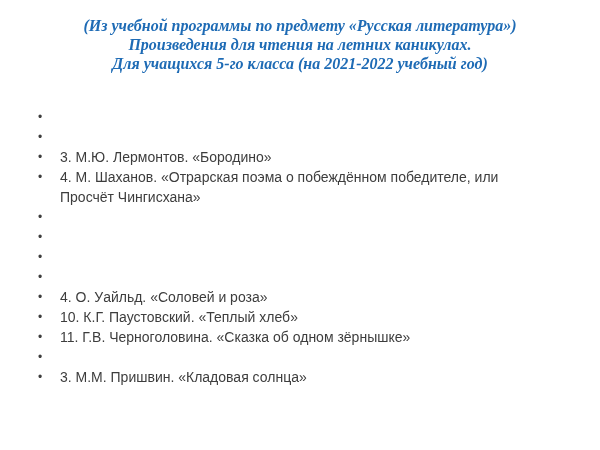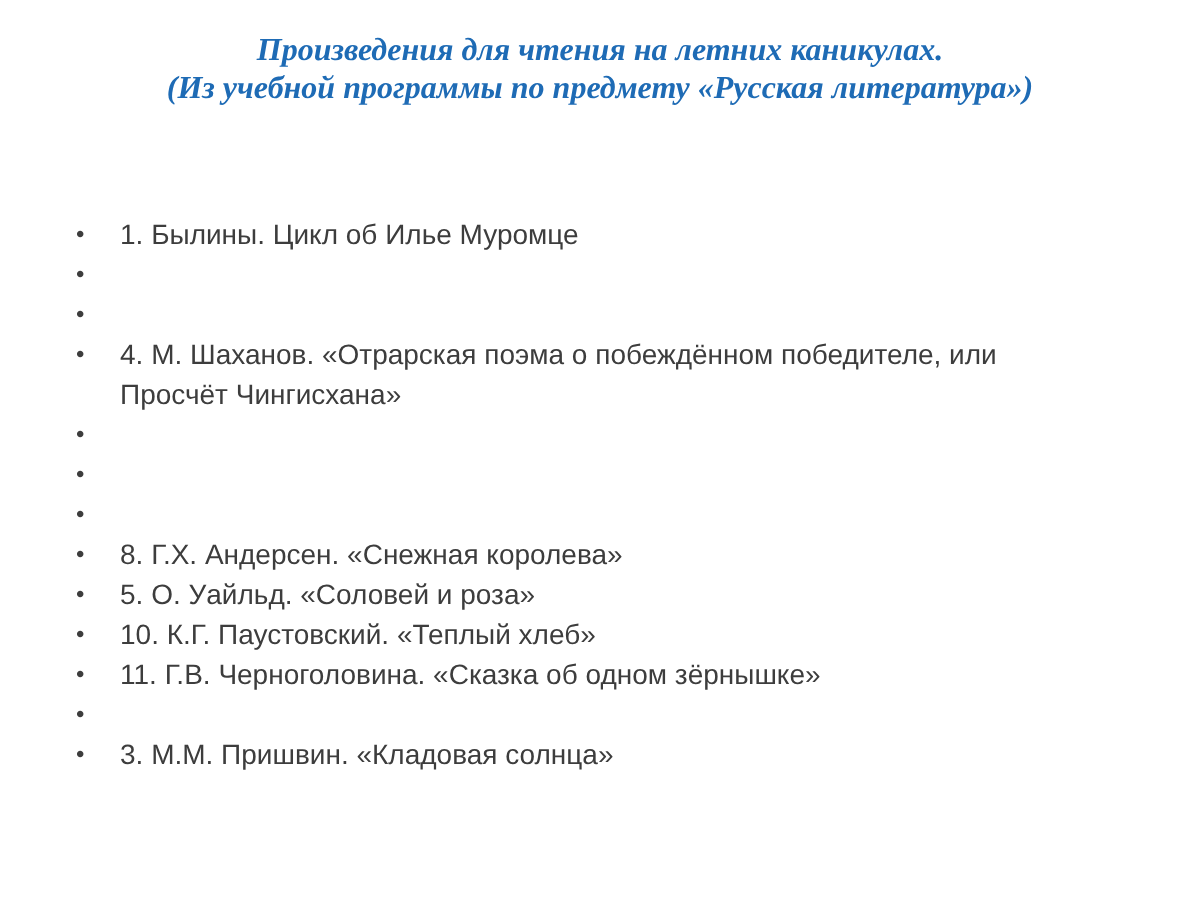--- a/index.html
+++ b/index.html
@@ -52,55 +52,55 @@
     display: block;
     max-width: 480px;
   }
 </style>
 </head>
 <body>
 
 <div class="slide">
 
   <div class="title-block">
+    <div>(Из учебной программы по предмету «Русская литература»)</div>
     <div>Произведения для чтения на летних каникулах.</div>
-    <div>(Из учебной программы по предмету «Русская литература»)</div>
+    <div>Для учащихся 5-го класса (на 2021-2022 учебный год)</div>
   </div>
 
   <ul class="reading-list">
     <li>
       <span class="bullet">•</span>
-      <span class="text">1. Былины. Цикл об Илье Муромце</span>
     </li>
     <li>
       <span class="bullet">•</span>
     </li>
     <li>
       <span class="bullet">•</span>
+      <span class="text">3. М.Ю. Лермонтов. «Бородино»</span>
     </li>
     <li>
       <span class="bullet">•</span>
       <span class="text">4. М. Шаханов. «Отрарская поэма о побеждённом победителе, или Просчёт Чингисхана»</span>
     </li>
     <li>
       <span class="bullet">•</span>
     </li>
     <li>
       <span class="bullet">•</span>
     </li>
     <li>
       <span class="bullet">•</span>
     </li>
     <li>
       <span class="bullet">•</span>
-      <span class="text">8. Г.Х. Андерсен. «Снежная королева»</span>
     </li>
     <li>
       <span class="bullet">•</span>
-      <span class="text">5. О. Уайльд. «Соловей и роза»</span>
+      <span class="text">4. О. Уайльд. «Соловей и роза»</span>
     </li>
     <li>
       <span class="bullet">•</span>
       <span class="text">10. К.Г. Паустовский. «Теплый хлеб»</span>
     </li>
     <li>
       <span class="bullet">•</span>
       <span class="text">11. Г.В. Черноголовина. «Сказка об одном зёрнышке»</span>
     </li>
     <li>

